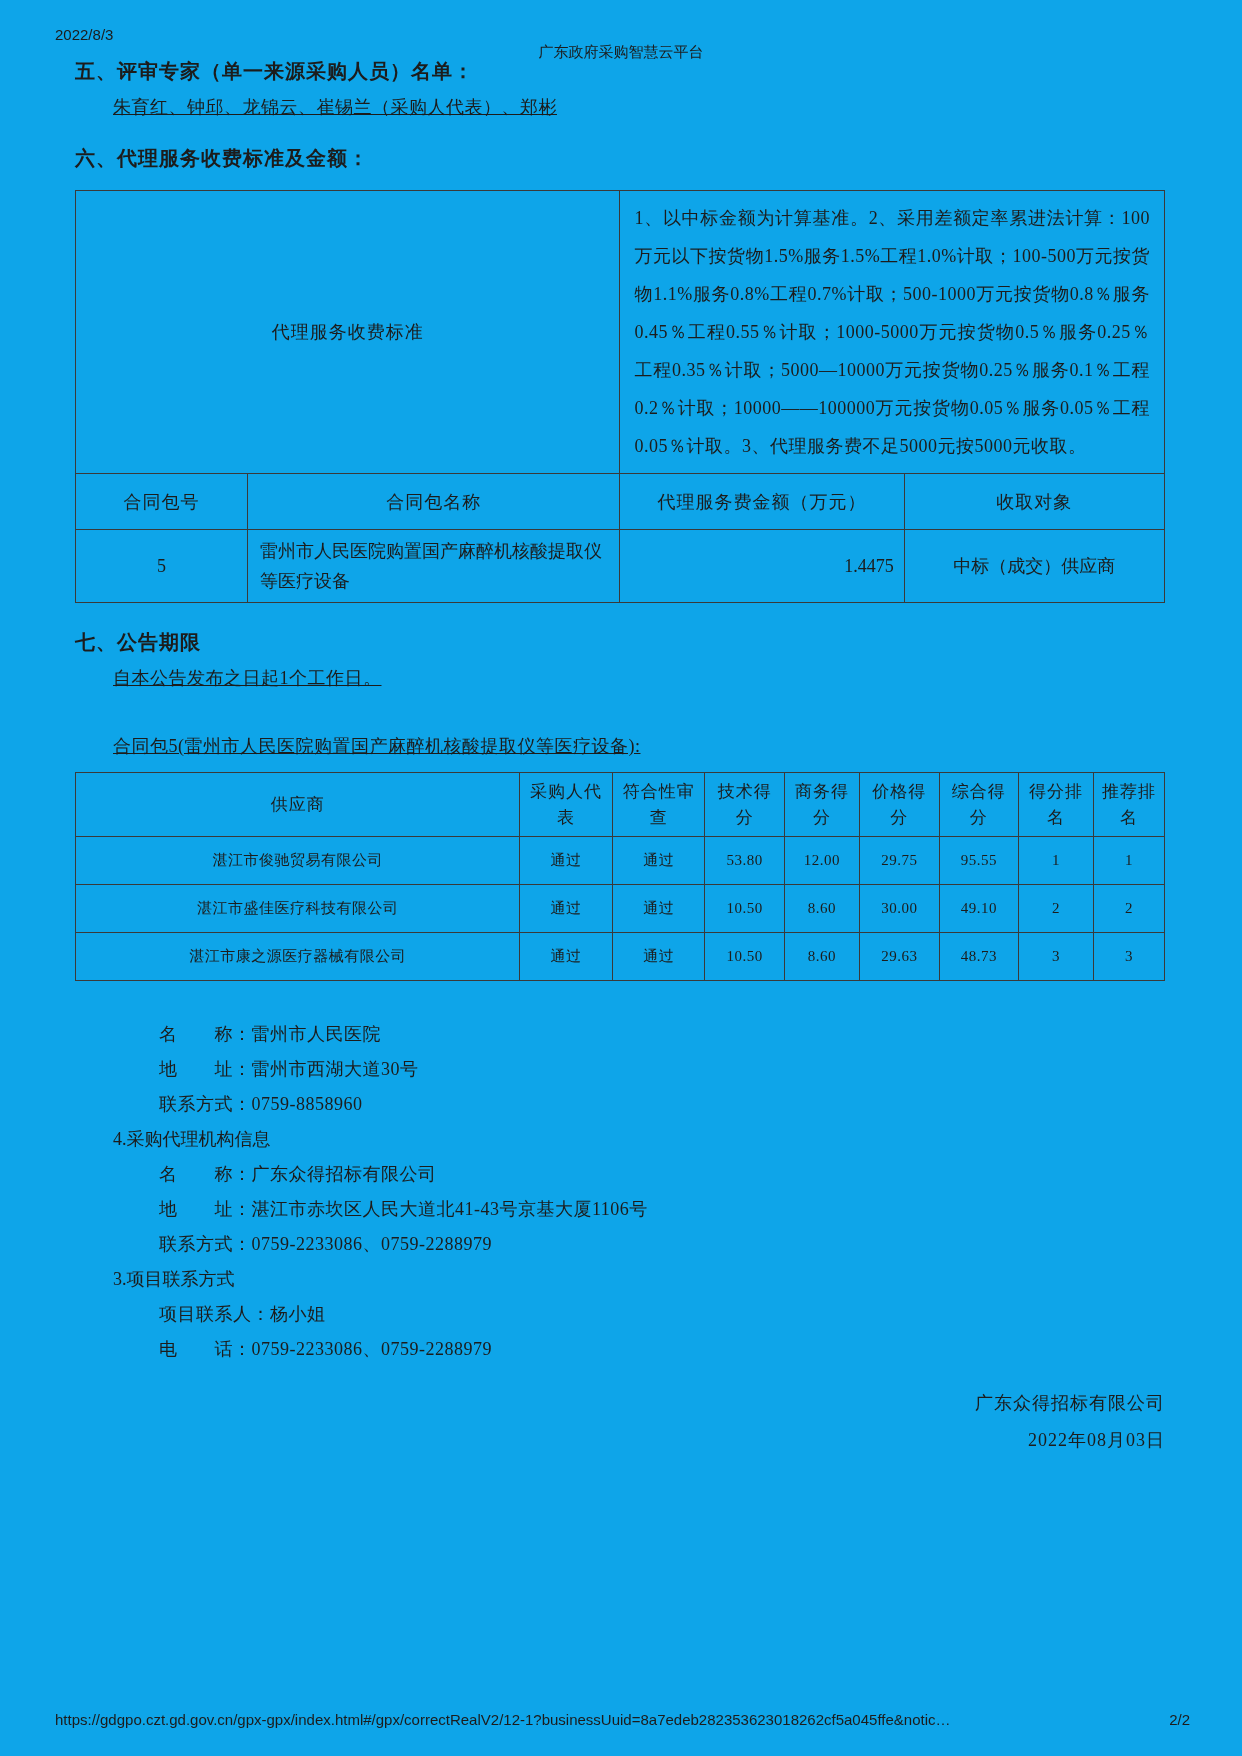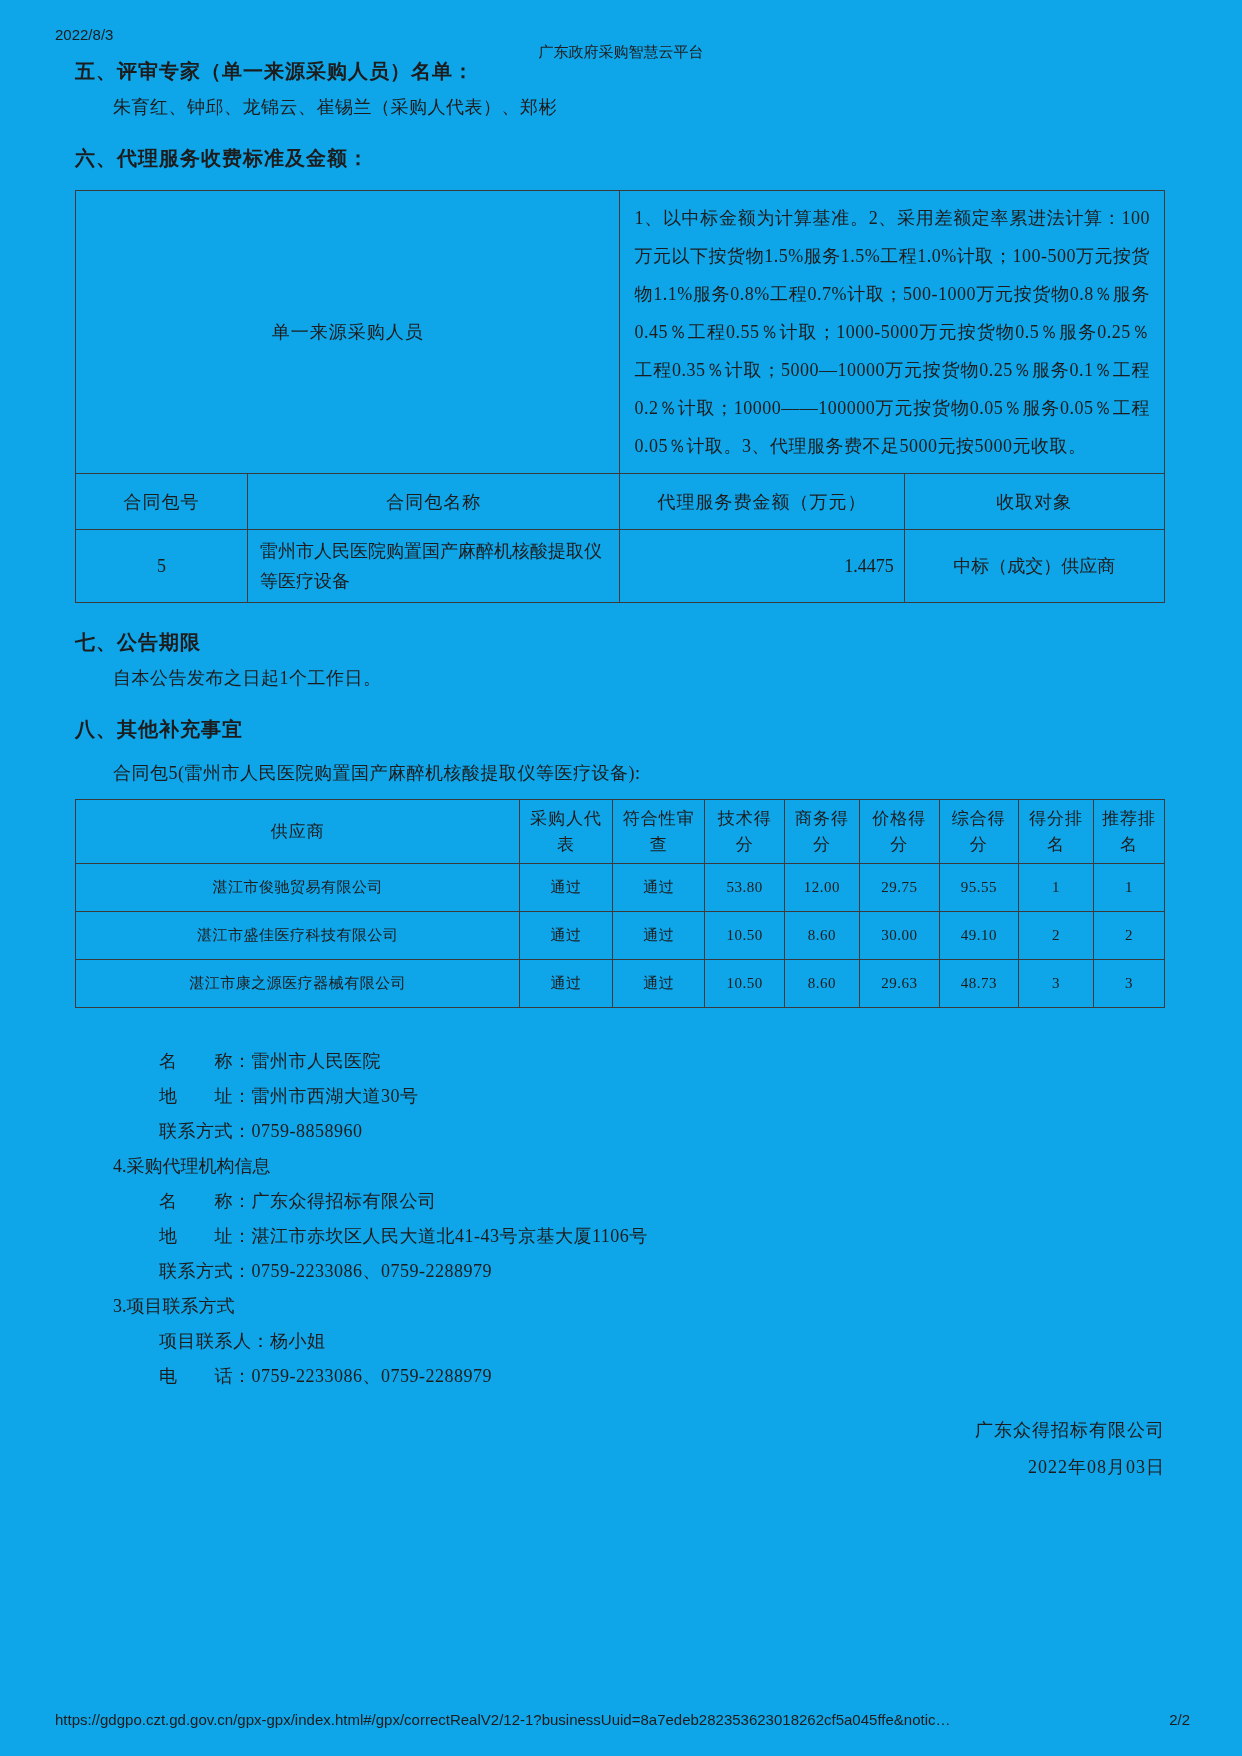--- a/index.html
+++ b/index.html
@@ -24,21 +24,21 @@
     top: 17px; white-space: nowrap;
   }
   .content { position: absolute; top: 58px; left: 75px; width: 1090px; }
 
   .section-heading {
     font-size: 20px; font-weight: bold; letter-spacing: 1px;
     margin: 0 0 0 0; padding: 0;
   }
   .indent-1 { margin-left: 38px; }
   .indent-2 { margin-left: 84px; }
-  .body-text { font-size: 18px; letter-spacing: 0.5px; }
+  .body-text { font-size: 18px; letter-spacing: 0.5px; text-decoration: underline; }
 
   table { border-collapse: collapse; width: 1090px; table-layout: fixed; }
   td, th { border: 1px solid #3a3a3a; font-weight: normal; font-family: Liberation Serif, serif; }
 
   
   .fee-table td { font-size: 18px; vertical-align: middle; }
   .fee-standard-label { text-align: center; letter-spacing: 1px; }
   .fee-standard-text {
     padding: 8px 14px; line-height: 38px; text-align: justify;
     letter-spacing: 0.5px;
@@ -97,21 +97,21 @@
 
     <table class="fee-table">
       <colgroup>
         <col style="width:15.8%">
           <col style="width:34.2%">
           <col style="width:26.1%">
           <col style="width:23.9%">
       </colgroup>
       <tbody>
           <tr>
-        <td colspan="2" class="fee-standard-label">单一来源采购人员</td>
+        <td colspan="2" class="fee-standard-label">代理服务收费标准</td>
         <td colspan="2" class="fee-standard-text">1、以中标金额为计算基准。2、采用差额定率累进法计算：100万元以下按货物1.5%服务1.5%工程1.0%计取；100-500万元按货物1.1%服务0.8%工程0.7%计取；500-1000万元按货物0.8％服务0.45％工程0.55％计取；1000-5000万元按货物0.5％服务0.25％工程0.35％计取；5000—10000万元按货物0.25％服务0.1％工程0.2％计取；10000——100000万元按货物0.05％服务0.05％工程0.05％计取。3、代理服务费不足5000元按5000元收取。</td>
       </tr>
       <tr>
         <td class="hdr">合同包号</td>
         <td class="hdr">合同包名称</td>
         <td class="hdr">代理服务费金额（万元）</td>
         <td class="hdr">收取对象</td>
       </tr>
       <tr class="fee-row">
         <td class="cell-center">5</td>
@@ -121,21 +121,20 @@
       </tr>
     </tbody>
       </table>
 
     <div class="sp-lg"></div>
     <h2 class="section-heading">七、公告期限</h2>
     <div class="sp-sm"></div>
     <div class="body-text indent-1">自本公告发布之日起1个工作日。</div>
 
     <div class="sp-lg"></div>
-    <h2 class="section-heading">八、其他补充事宜</h2>
     <div class="sp-md"></div>
     <div class="body-text indent-1">合同包5(雷州市人民医院购置国产麻醉机核酸提取仪等医疗设备):</div>
 
     <table class="score-table">
       <colgroup>
         <col style="width:40.8%">
           <col style="width:8.5%">
           <col style="width:8.5%">
         <col style="width:7.3%">
           <col style="width:6.9%">

